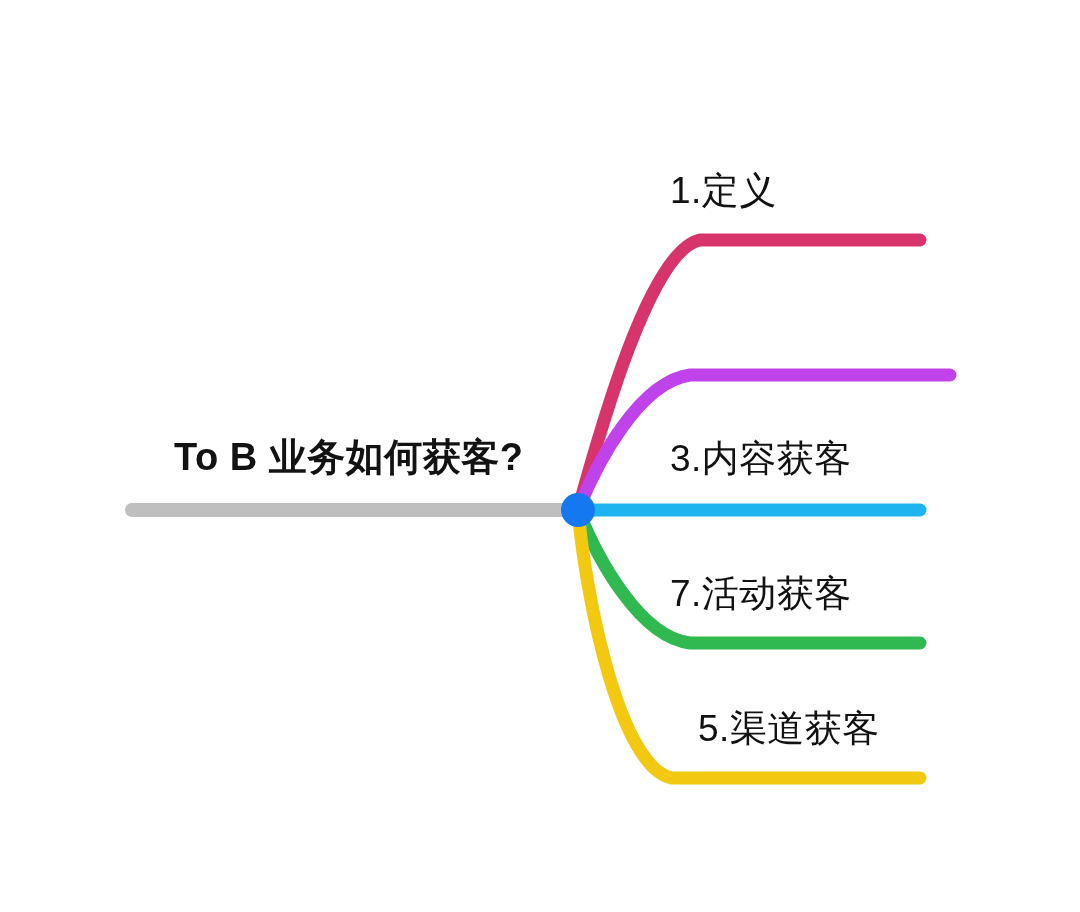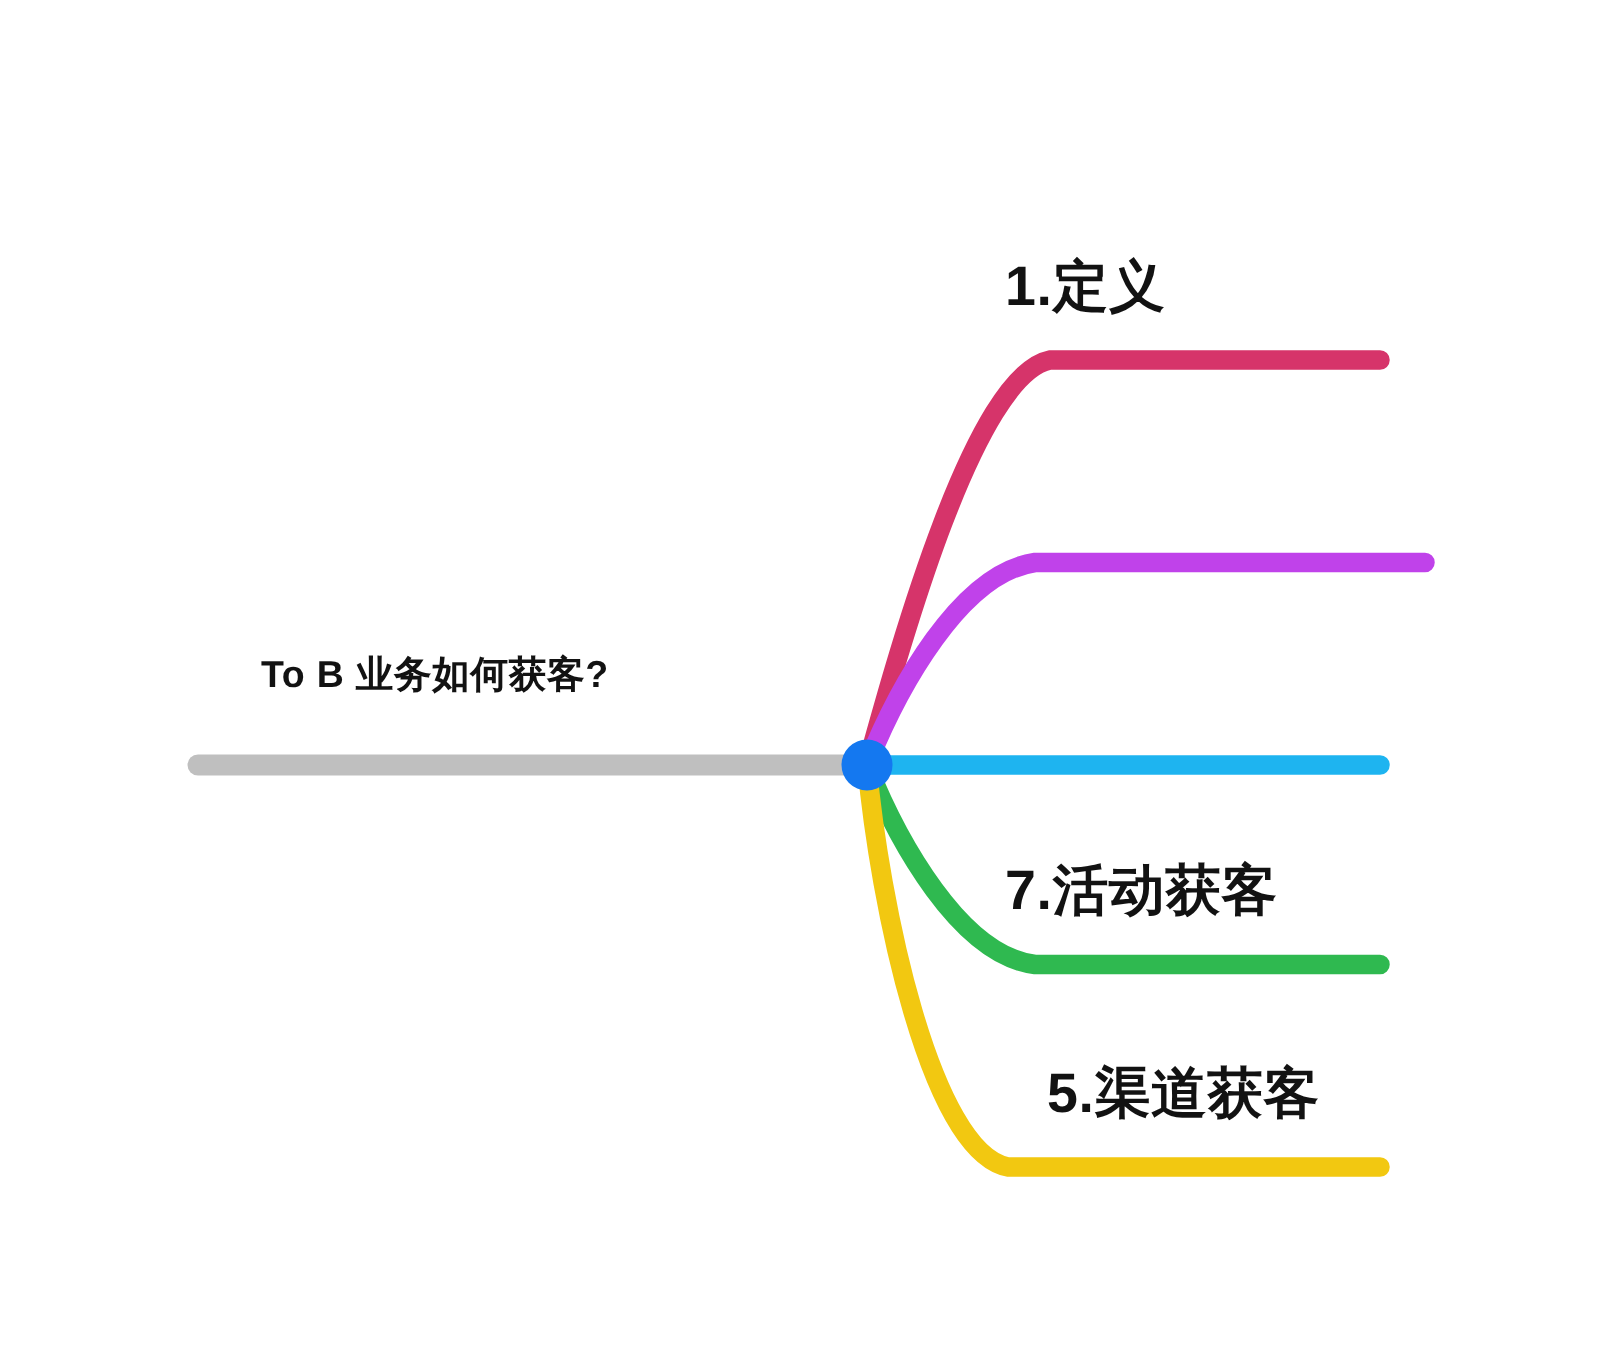--- a/index.html
+++ b/index.html
@@ -29,28 +29,28 @@
     display: block;
   }
   .label {
     position: absolute;
     white-space: nowrap;
     color: #121212;
     line-height: 1;
     letter-spacing: 0.5px;
   }
   .root-label {
-    font-size: 25px;
+    font-size: 38px;
     font-weight: bold;
     left: 174px;
     top: 438px;
   }
   .branch-label {
     font-size: 37px;
-    font-weight: 700;
+    font-weight: 400;
   }
   .bl-1 { left: 670px; top: 172px; }
   .bl-2 { left: 670px; top: 305px; }
   .bl-3 { left: 670px; top: 440px; }
   .bl-4 { left: 670px; top: 575px; }
   .bl-5 { left: 670px; top: 710px; margin-left: 28px; }
 </style>
 </head>
 <body>
 
@@ -71,18 +71,19 @@
     <path d="M 578 510 C 586 600 620 768 672 778 L 920 778" fill="none" stroke="#F2C811" stroke-width="13" stroke-linecap="round"></path>
 
     <circle cx="578" cy="510" r="17" fill="#1478F0"></circle>
   </svg>
 
   <div class="label root-label">To B 业务如何获客?</div>
 
   <div class="label branch-label bl-1">1.定义</div>
 
 
+  <div class="label branch-label bl-3">3.内容获客</div>
 
   <div class="label branch-label bl-4">7.活动获客</div>
 
   <div class="label branch-label bl-5">5.渠道获客</div>
 
 </div>
 
 </body></html>

